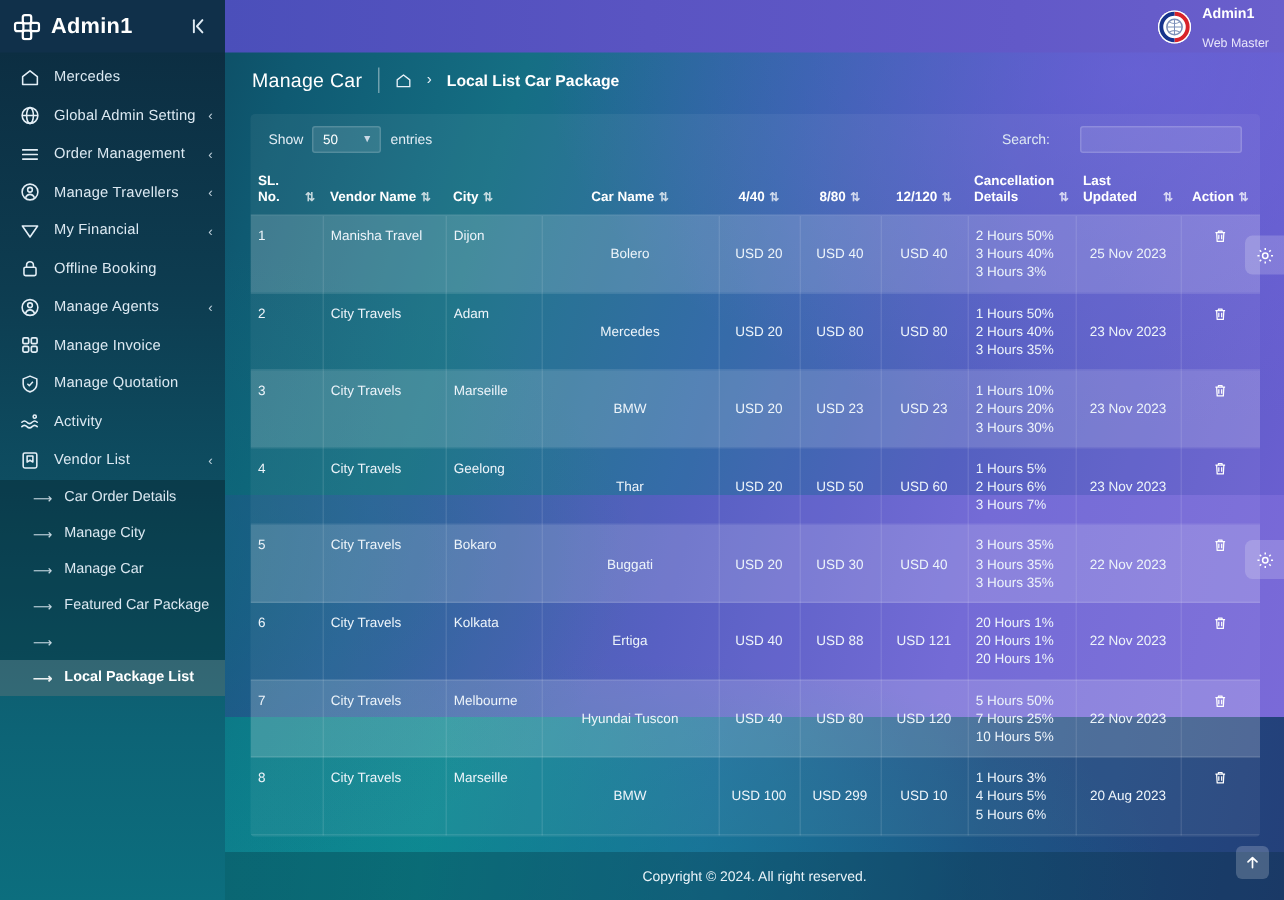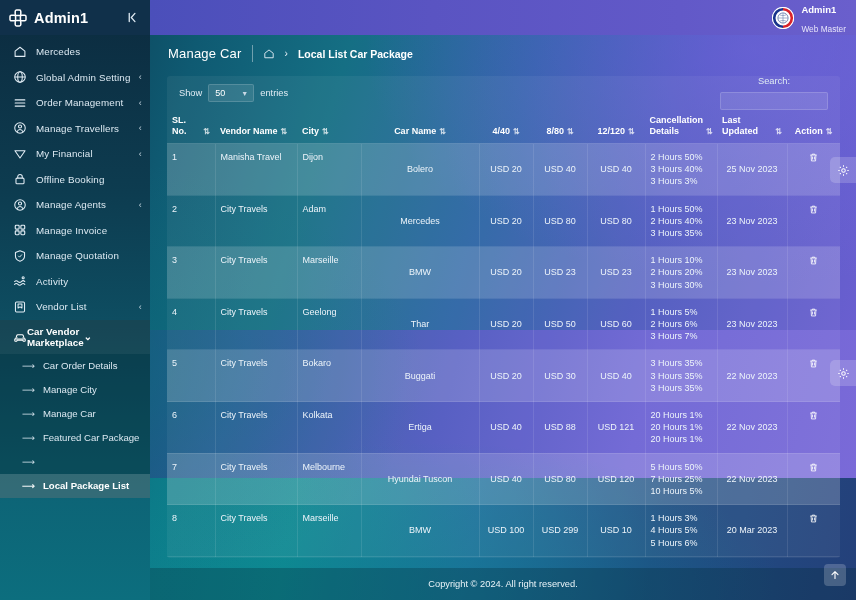--- a/index.html
+++ b/index.html
@@ -161,21 +161,21 @@
     border: 1px solid rgba(255,255,255,0.16);
     border-radius: 2px;
     color: #ffffff; font-size: 9px;
     display: flex; align-items: center; padding-left: 6px;
     cursor: pointer;
   }
   .sel .caret {
     position: absolute; right: 5px; top: 50%; transform: translateY(-50%);
     font-size: 7px; color: #c9d8e5;
   }
-  .search-wrap { margin-left: auto; display: flex; align-items: center; gap: 6px; flex-direction: column; }
+  .search-wrap { margin-left: auto; display: flex; align-items: center; gap: 20px; }
   .search-label { font-size: 9.3px; color: #dfeaf3; }
   .search-input {
     width: 108px; height: 18px;
     background: rgba(255,255,255,0.10);
     border: 1px solid rgba(255,255,255,0.16);
     border-radius: 2px;
     color: #ffffff; font-size: 9px;
     padding: 0 5px;
     outline: none;
     font-family: "Liberation Sans", sans-serif;
@@ -399,35 +399,20 @@
           <svg viewBox="0 0 16 16" width="14" height="14" fill="none" stroke="currentColor" stroke-width="1.2" stroke-linejoin="round">
               <rect x="2.8" y="2.3" width="10.4" height="11.4" rx="1.3"></rect>
               <path d="M5.8 4.6h4.4v4.6L8 7.8 5.8 9.2Z"></path>
             </svg>
         </span>
         <span class="lbl">Vendor List</span>
         <span class="chev">‹</span>
       </div>
 
       <div class="nav-group">
-        <div class="nav-group-head">
-          <span class="ic">
-            <svg viewBox="0 0 16 16" width="14" height="14" fill="none" stroke="currentColor" stroke-width="1.15" stroke-linejoin="round">
-              <path d="M2 10.4h12v1.7a.8.8 0 0 1-.8.8h-1a.8.8 0 0 1-.8-.8v-.5H4.6v.5a.8.8 0 0 1-.8.8h-1a.8.8 0 0 1-.8-.8Z"></path>
-              <path d="M3 10.4 4.3 6.3a1.3 1.3 0 0 1 1.2-.9h5a1.3 1.3 0 0 1 1.2.9L13 10.4"></path>
-              <circle cx="4.8" cy="8.9" r=".55" fill="currentColor" stroke="none"></circle>
-              <circle cx="11.2" cy="8.9" r=".55" fill="currentColor" stroke="none"></circle>
-            </svg>
-          </span>
-          <span class="car-lbl">
-            <span>Car Vendor</span><br>
-            <span>Marketplace</span>
-          </span>
-          <span class="chev">⌄</span>
-        </div>
 
         <div class="sub-item">
           <span class="arr">⟶</span>
           <span class="sub-lbl">Car Order Details</span>
         </div>
         <div class="sub-item">
           <span class="arr">⟶</span>
           <span class="sub-lbl">Manage City</span>
         </div>
         <div class="sub-item">
@@ -709,21 +694,21 @@
             </tr>
             <tr>
               <td>8</td>
               <td>City Travels</td>
               <td>Marseille</td>
               <td class="mid ctr">BMW</td>
               <td class="mid ctr">USD 100</td>
               <td class="mid ctr">USD 299</td>
               <td class="mid ctr">USD 10</td>
               <td><span class="cc-line">1 Hours 3%</span><br><span class="cc-line">4 Hours 5%</span><br><span class="cc-line">5 Hours 6%</span></td>
-              <td class="mid ctr">20 Mar 2023</td>
+              <td class="mid ctr">20 Aug 2023</td>
               <td class="ctr"><span class="act-btn">
                   <svg viewBox="0 0 16 16" width="11" height="11" fill="none" stroke="currentColor" stroke-width="1.2" stroke-linejoin="round">
                     <path d="M3.3 4.4h9.4"></path>
                     <path d="M6.2 4.4V3.1h3.6v1.3"></path>
                     <path d="M4.5 4.4 5 13h6l.5-8.6"></path>
                     <path d="M6.6 6.6v4.3M9.4 6.6v4.3"></path>
                   </svg>
                 </span></td>
             </tr>
           </tbody>

